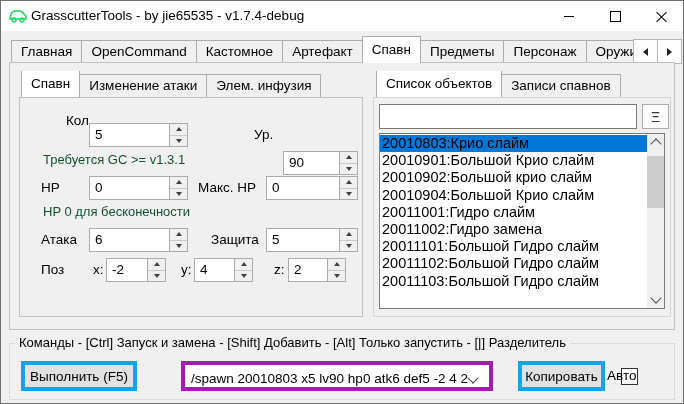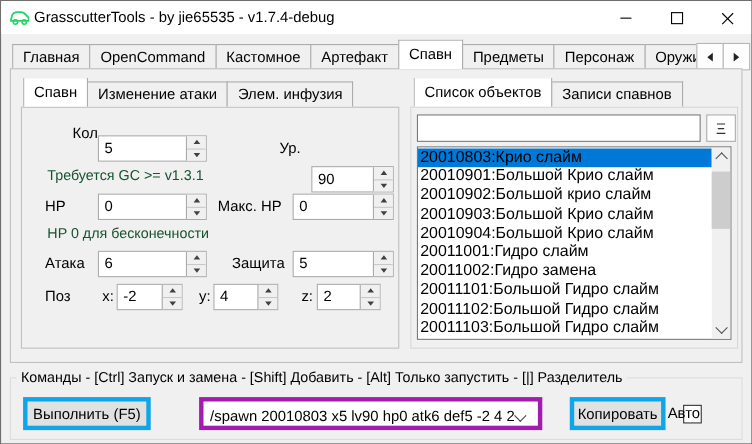--- a/index.html
+++ b/index.html
@@ -242,21 +242,20 @@
   <input class="searchbox" type="text" value="" style="">
   <div class="menubtn">
     <span>Ξ</span>
   </div>
 
   <div class="listbox">
     <div class="listrows">
       <div class="lrow selected">20010803:Крио слайм</div>
       <div class="lrow">20010901:Большой Крио слайм</div>
       <div class="lrow">20010902:Большой крио слайм</div>
-      <div class="lrow">20010903:Большой Крио слайм</div>
       <div class="lrow">20010904:Большой Крио слайм</div>
       <div class="lrow">20011001:Гидро слайм</div>
       <div class="lrow">20011002:Гидро замена</div>
       <div class="lrow">20011101:Большой Гидро слайм</div>
       <div class="lrow">20011102:Большой Гидро слайм</div>
       <div class="lrow">20011103:Большой Гидро слайм</div>
     </div>
     <div class="vscroll">
       <div class="sarr" style="top:0;">
           <span class="chev-up"></span>

